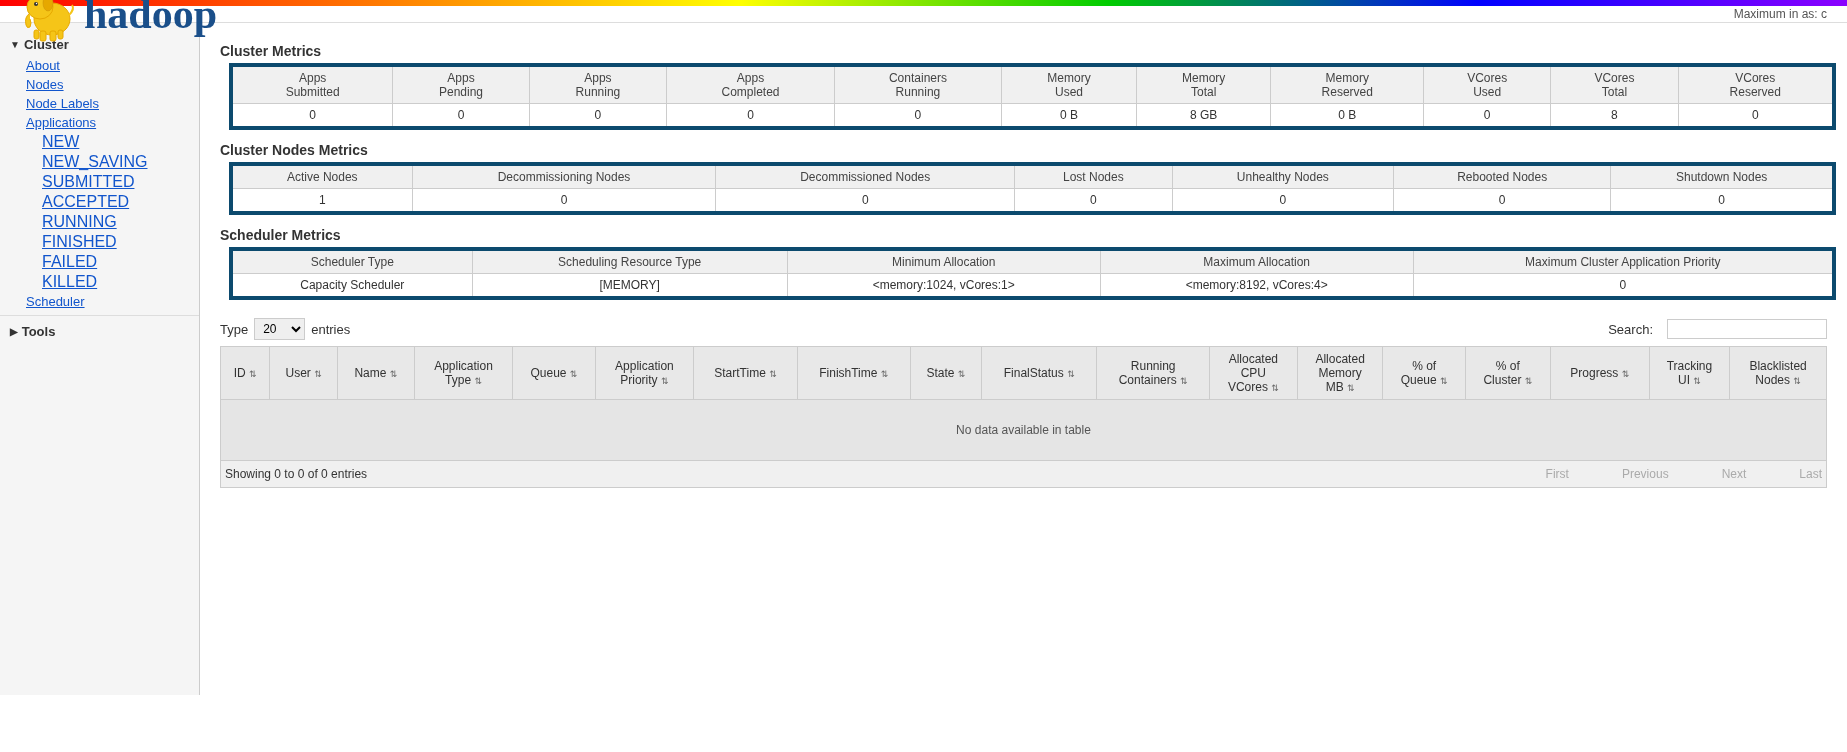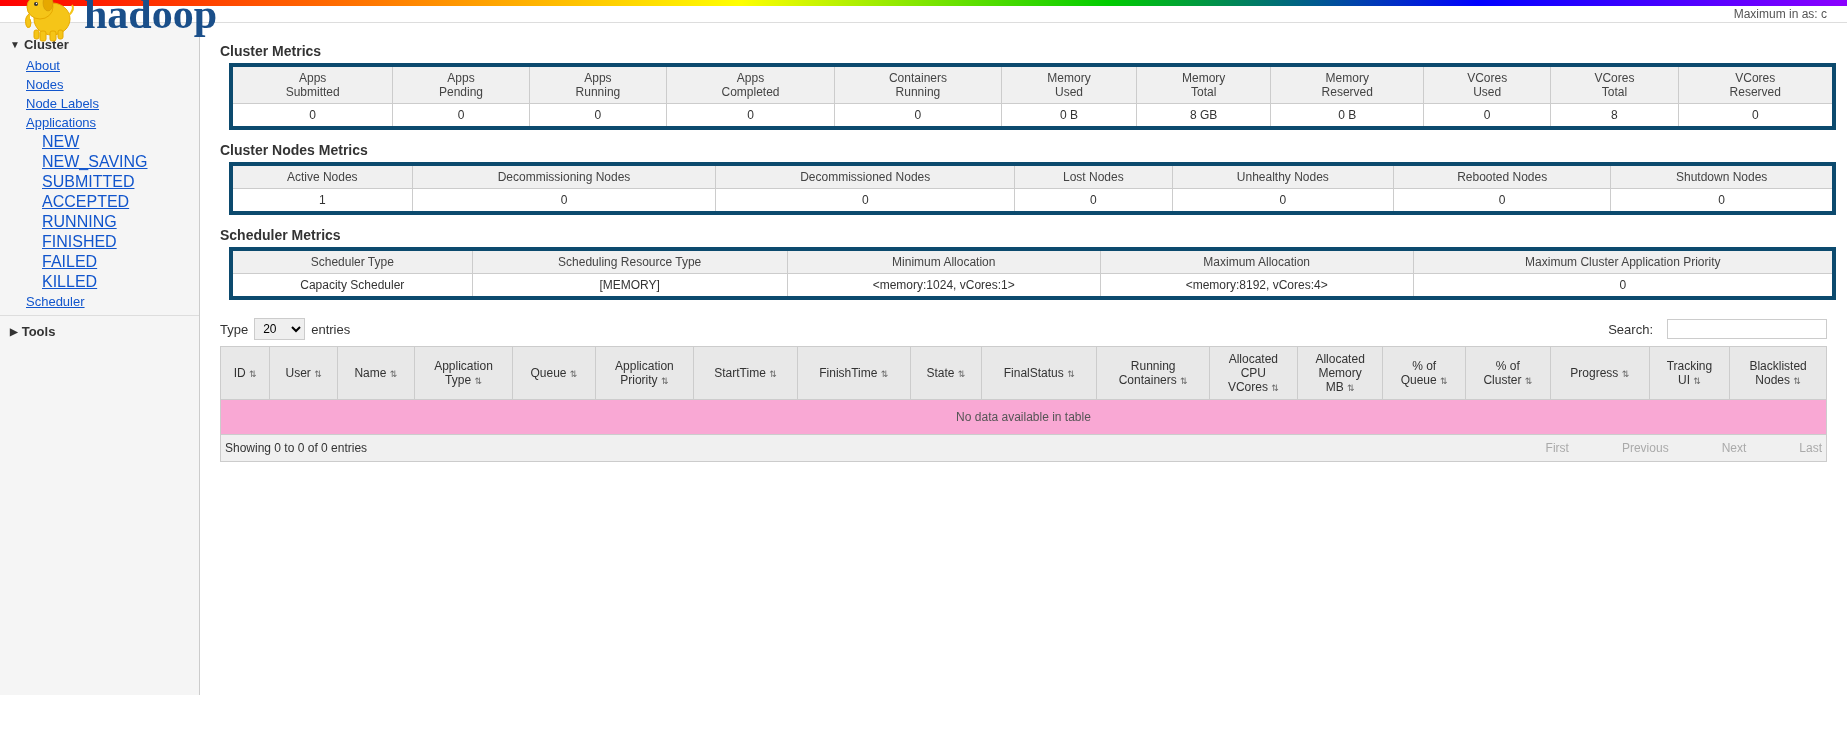--- a/index.html
+++ b/index.html
@@ -193,23 +193,23 @@
       vertical-align: middle;
     }
     .apps-table td {
       border: 1px solid #ccc;
       padding: 4px 6px;
       text-align: center;
       background: #fff;
     }
     .no-data-row td {
       text-align: center;
-      padding: 10px;
+      padding: 23px;
       color: #555;
-      background: #f9a8d4;
+      background: #e5e5e5;
     }
 
     
     .pagination-row {
       display: flex;
       justify-content: space-between;
       align-items: center;
       padding: 6px 4px;
       font-size: 12px;
       background: #f0f0f0;

